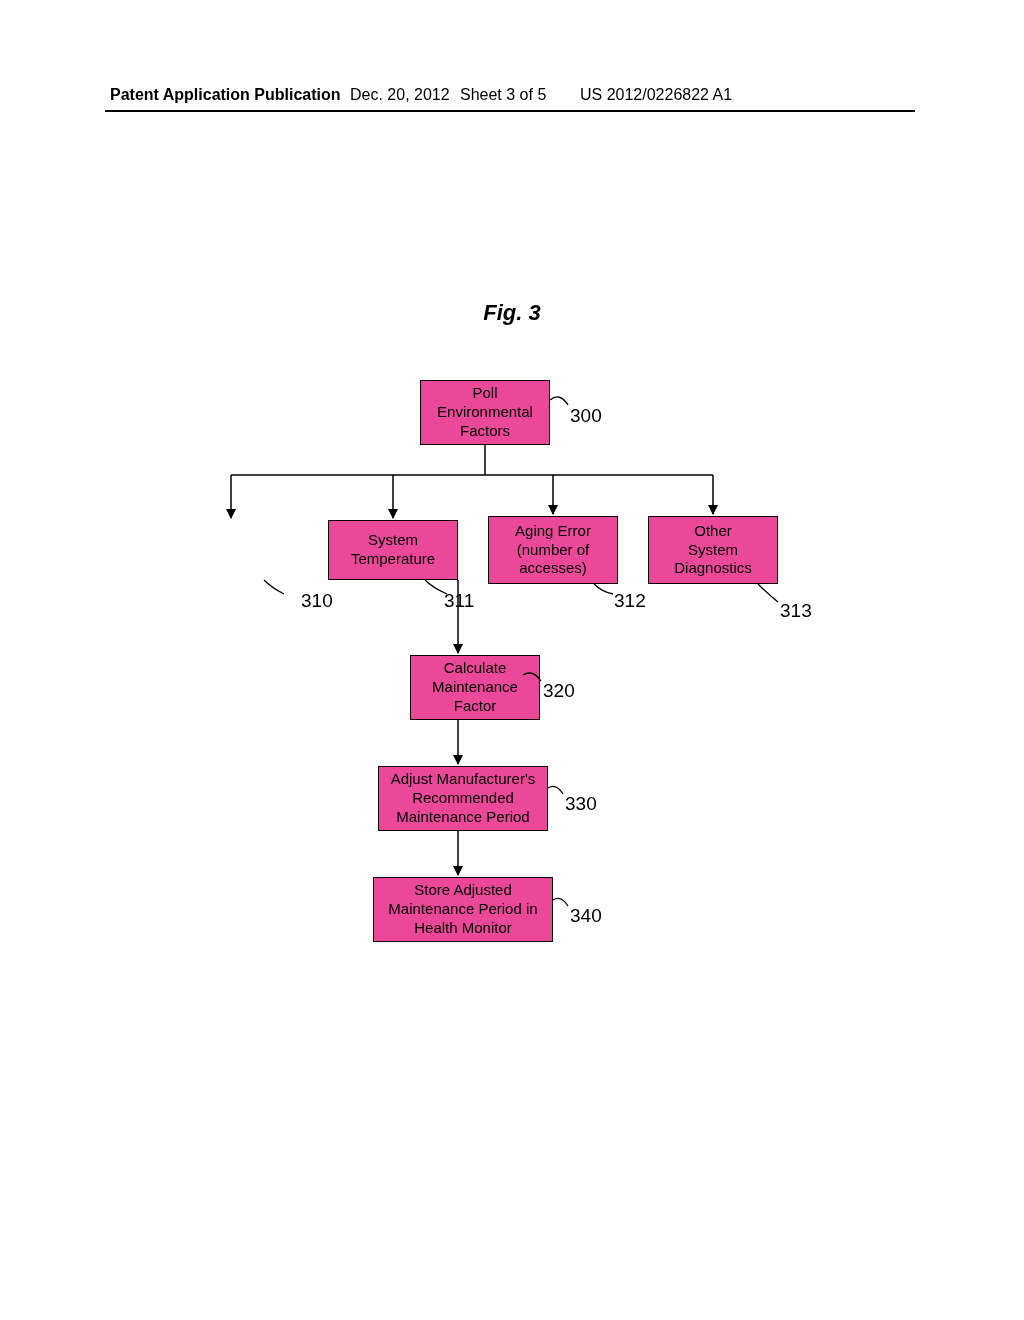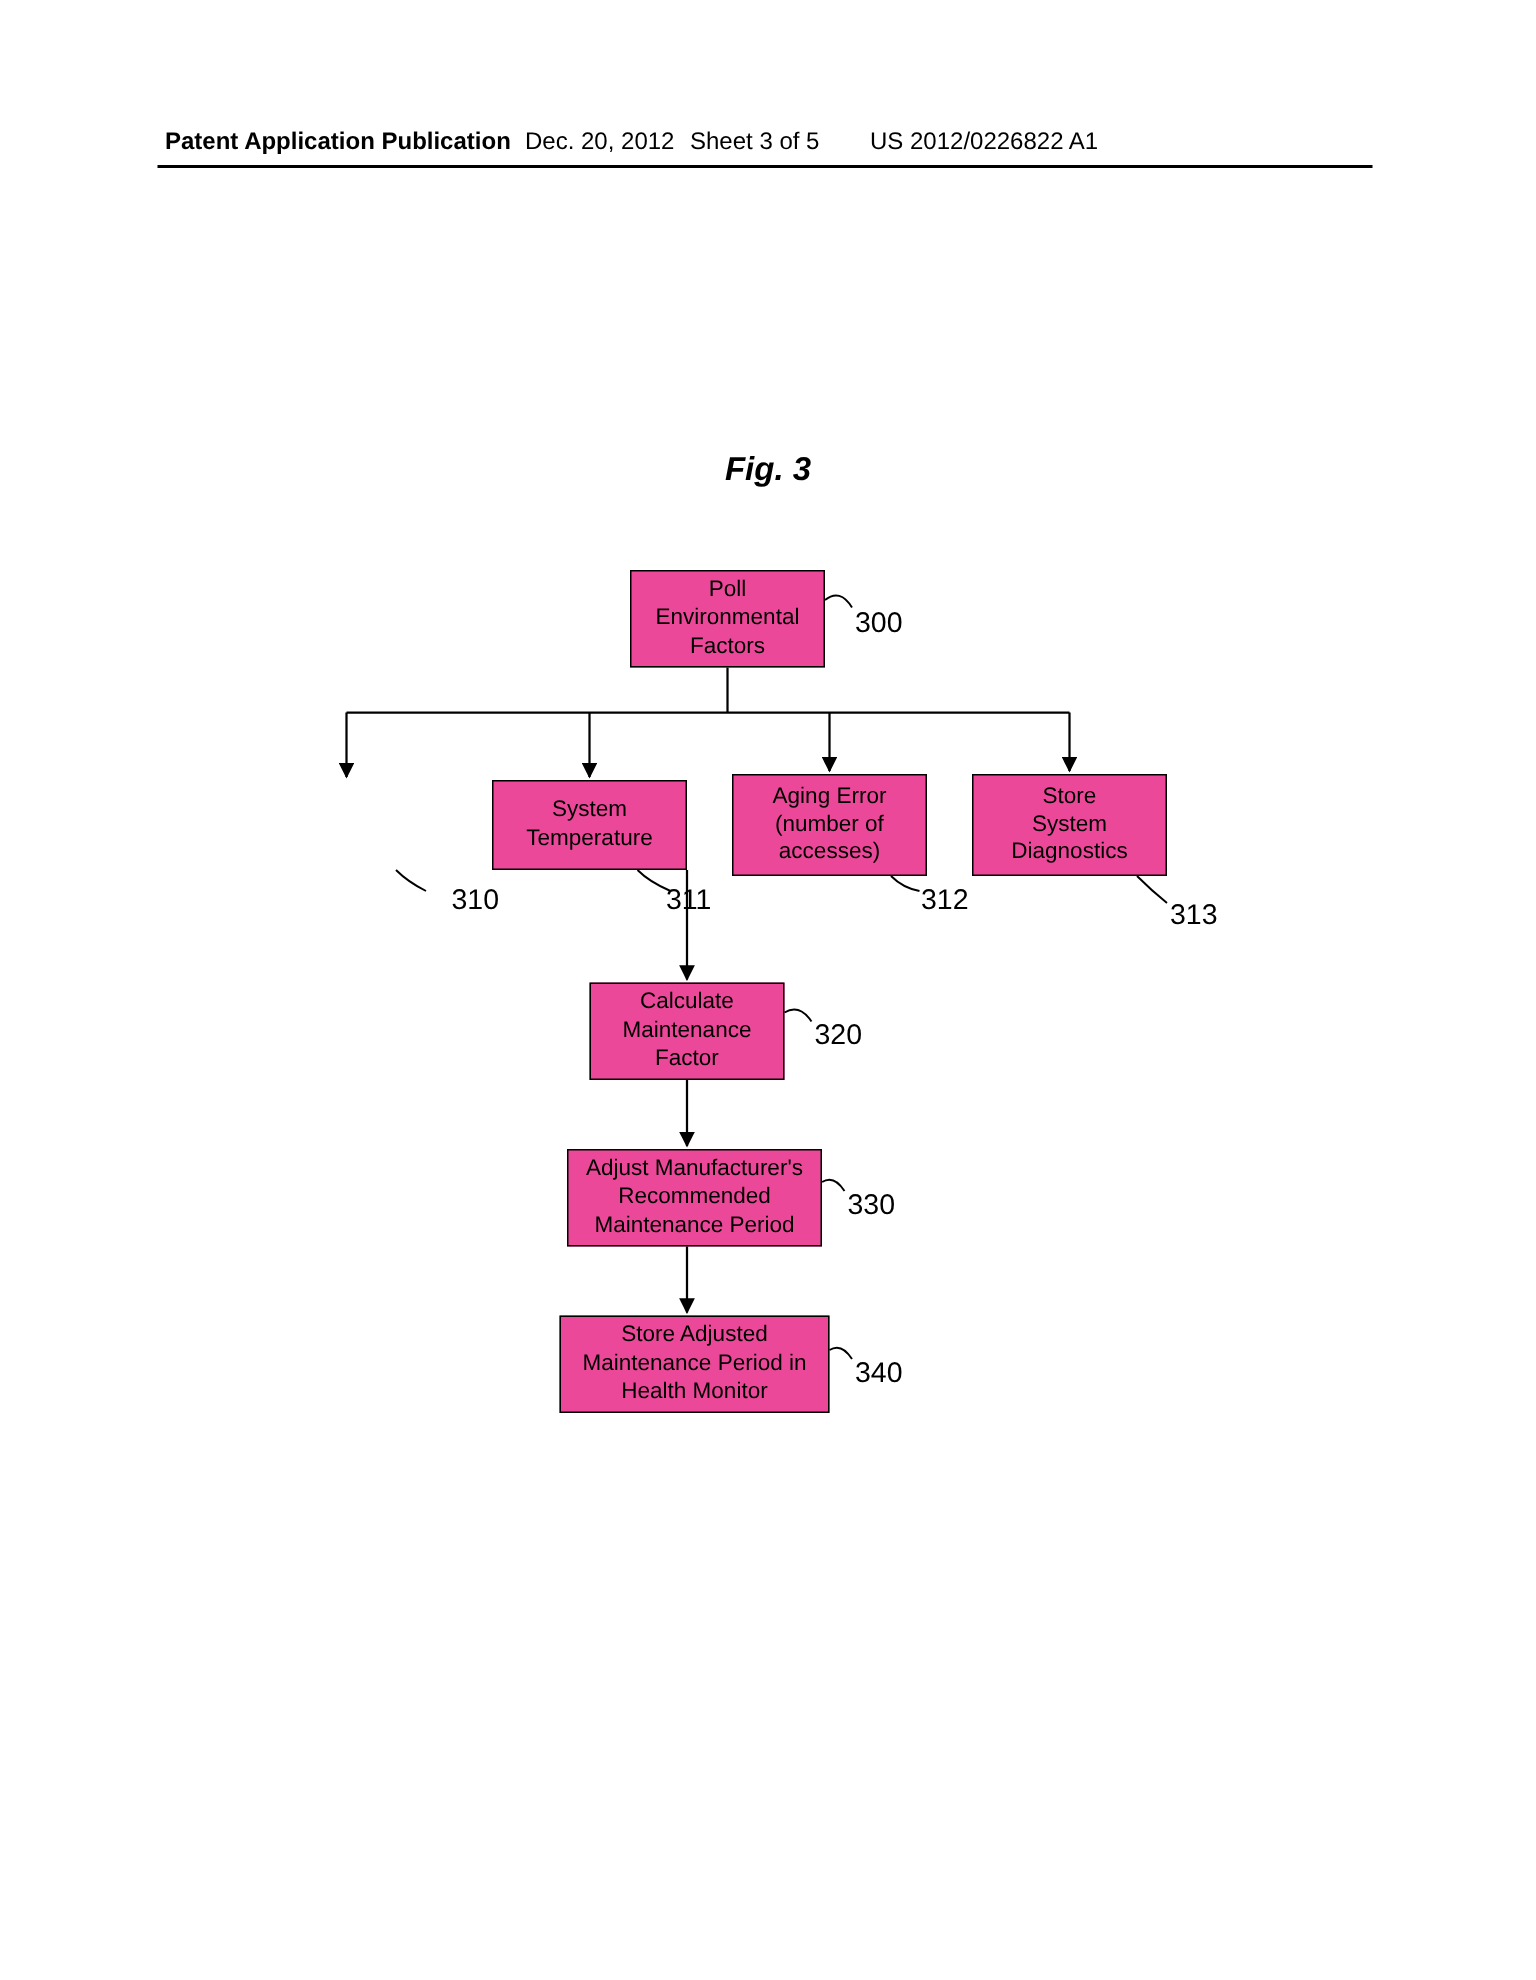--- a/index.html
+++ b/index.html
@@ -106,27 +106,27 @@
   <span class="ref" style="left:444px; top:590px;">311</span>
 
   <div class="box" style="left:488px; top:516px; width:130px; height:68px;">
     <span style="white-space:pre-line;">Aging Error
 (number of
 accesses)</span>
   </div>
   <span class="ref" style="left:614px; top:590px;">312</span>
 
   <div class="box" style="left:648px; top:516px; width:130px; height:68px;">
-    <span style="white-space:pre-line;">Store
+    <span style="white-space:pre-line;">Other
 System
 Diagnostics</span>
   </div>
   <span class="ref" style="left:780px; top:600px;">313</span>
 
-  <div class="box" style="left:393px; top:655px; width:130px; height:65px;">
+  <div class="box" style="left:410px; top:655px; width:130px; height:65px;">
     <span style="white-space:pre-line;">Calculate
 Maintenance
 Factor</span>
   </div>
   <span class="ref" style="left:543px; top:680px;">320</span>
 
   <div class="box" style="left:378px; top:766px; width:170px; height:65px;">
     <span style="white-space:pre-line;">Adjust Manufacturer's
 Recommended
 Maintenance Period</span>

